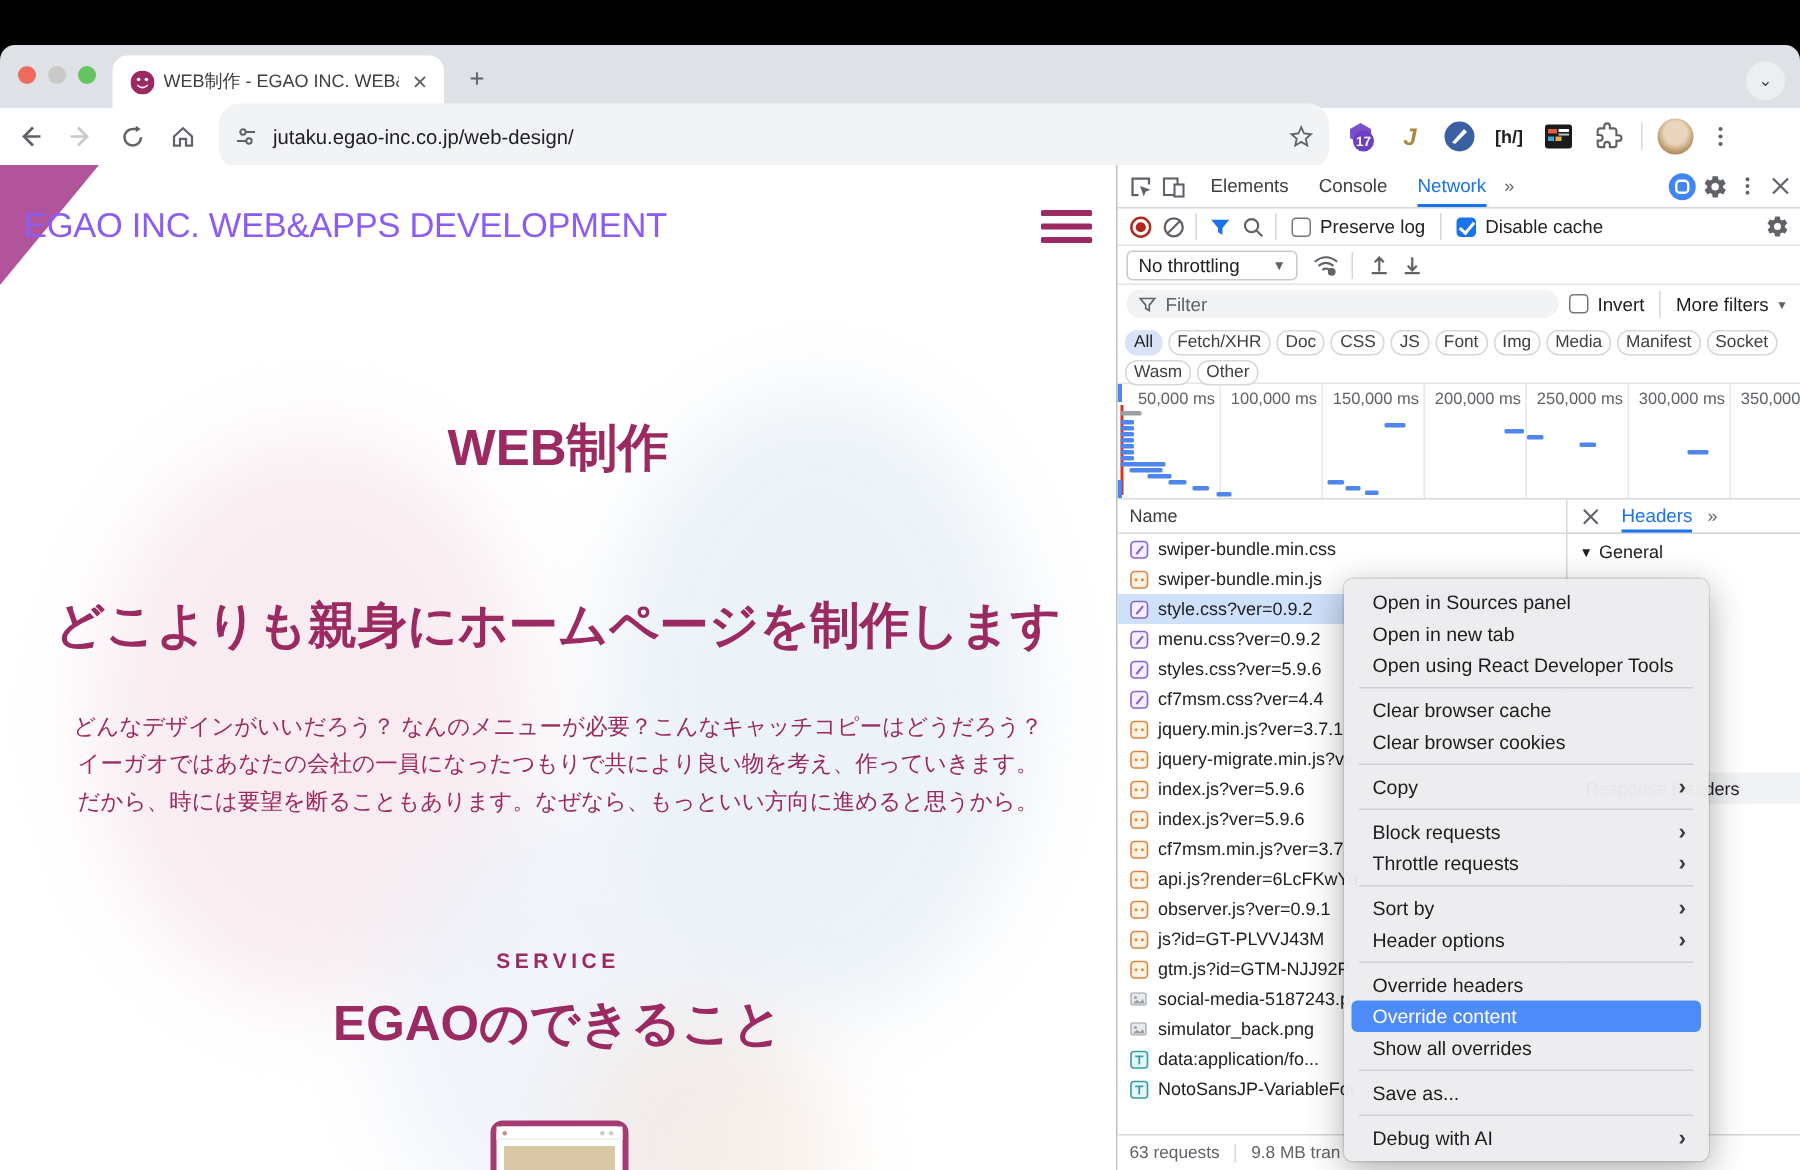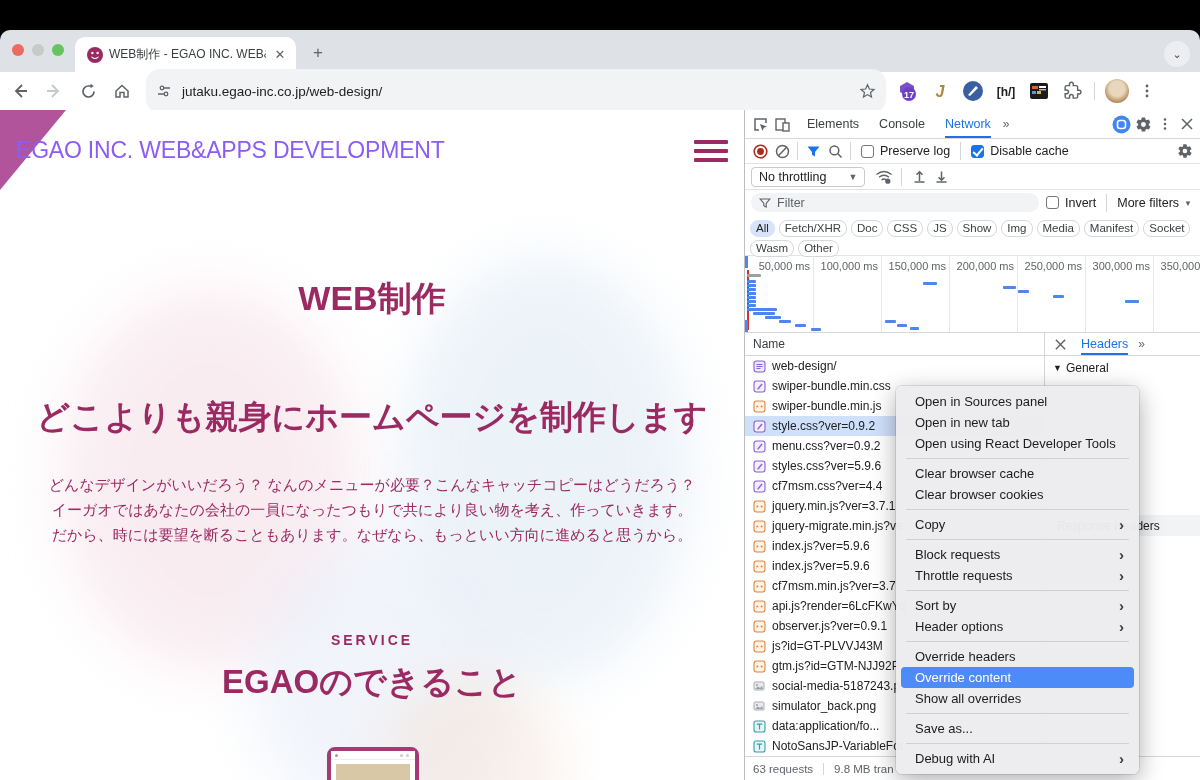--- a/index.html
+++ b/index.html
@@ -354,21 +354,21 @@
         <span class="sep-v" style="margin-left:10px;"></span>
         <span class="lbl" style="margin-left:10px;">More filters</span>
         <span style="font-size:8px; color:#5f6368; margin:2px 8px 0 5px;">▼</span>
       </div>
       <div class="dt-row dt-chips" id="chips">
           <span class="chip sel">All</span>
           <span class="chip">Fetch/XHR</span>
           <span class="chip">Doc</span>
           <span class="chip">CSS</span>
           <span class="chip">JS</span>
-          <span class="chip">Show</span>
+          <span class="chip">Font</span>
           <span class="chip">Img</span>
           <span class="chip">Media</span>
           <span class="chip">Manifest</span>
           <span class="chip">Socket</span>
           <span class="chip">Wasm</span>
           <span class="chip">Other</span>
         </div>
       <div class="dt-row overview" id="overview">
         <div class="redline"></div>
         <div class="ovhandle" style="top:0;"></div>
@@ -409,29 +409,20 @@
           <div class="wbar" style="left: 152px; top: 68px; width: 10px;"></div>
           <div class="wbar" style="left: 165px; top: 71px; width: 9px;"></div>
         </div>
       <div class="dt-row dt-tablehead">
         <span class="namecol">Name</span>
       </div>
       <div class="rows" id="rows">
           <div class="netrow">
             <span class="ficon">
               <svg width="13" height="13" viewBox="0 0 13 13">
-                <rect x="1" y="1" width="11" height="11" rx="2.5" fill="#ede7fb" stroke="#8a63d2" stroke-width="1.1"></rect>
-                <path d="M3.5 4.5 h6 M3.5 6.5 h6 M3.5 8.5 h4" stroke="#8a63d2" stroke-width="1"></path>
-              </svg>
-            </span>
-            <span class="rname">web-design/</span>
-          </div>
-          <div class="netrow">
-            <span class="ficon">
-              <svg width="13" height="13" viewBox="0 0 13 13">
                 <rect x="1" y="1" width="11" height="11" rx="2.5" fill="#f3effb" stroke="#8a63d2" stroke-width="1.1"></rect>
                 <path d="M4 9 L8.5 3.6 L9.6 4.5 L5.2 9.8 Z" fill="#8a63d2"></path>
               </svg>
             </span>
             <span class="rname">swiper-bundle.min.css</span>
           </div>
           <div class="netrow">
             <span class="ficon">
               <svg width="13" height="13" viewBox="0 0 13 13">
                 <rect x="1" y="1" width="11" height="11" rx="2.5" fill="#fdf3e5" stroke="#dd8545" stroke-width="1.1"></rect>

